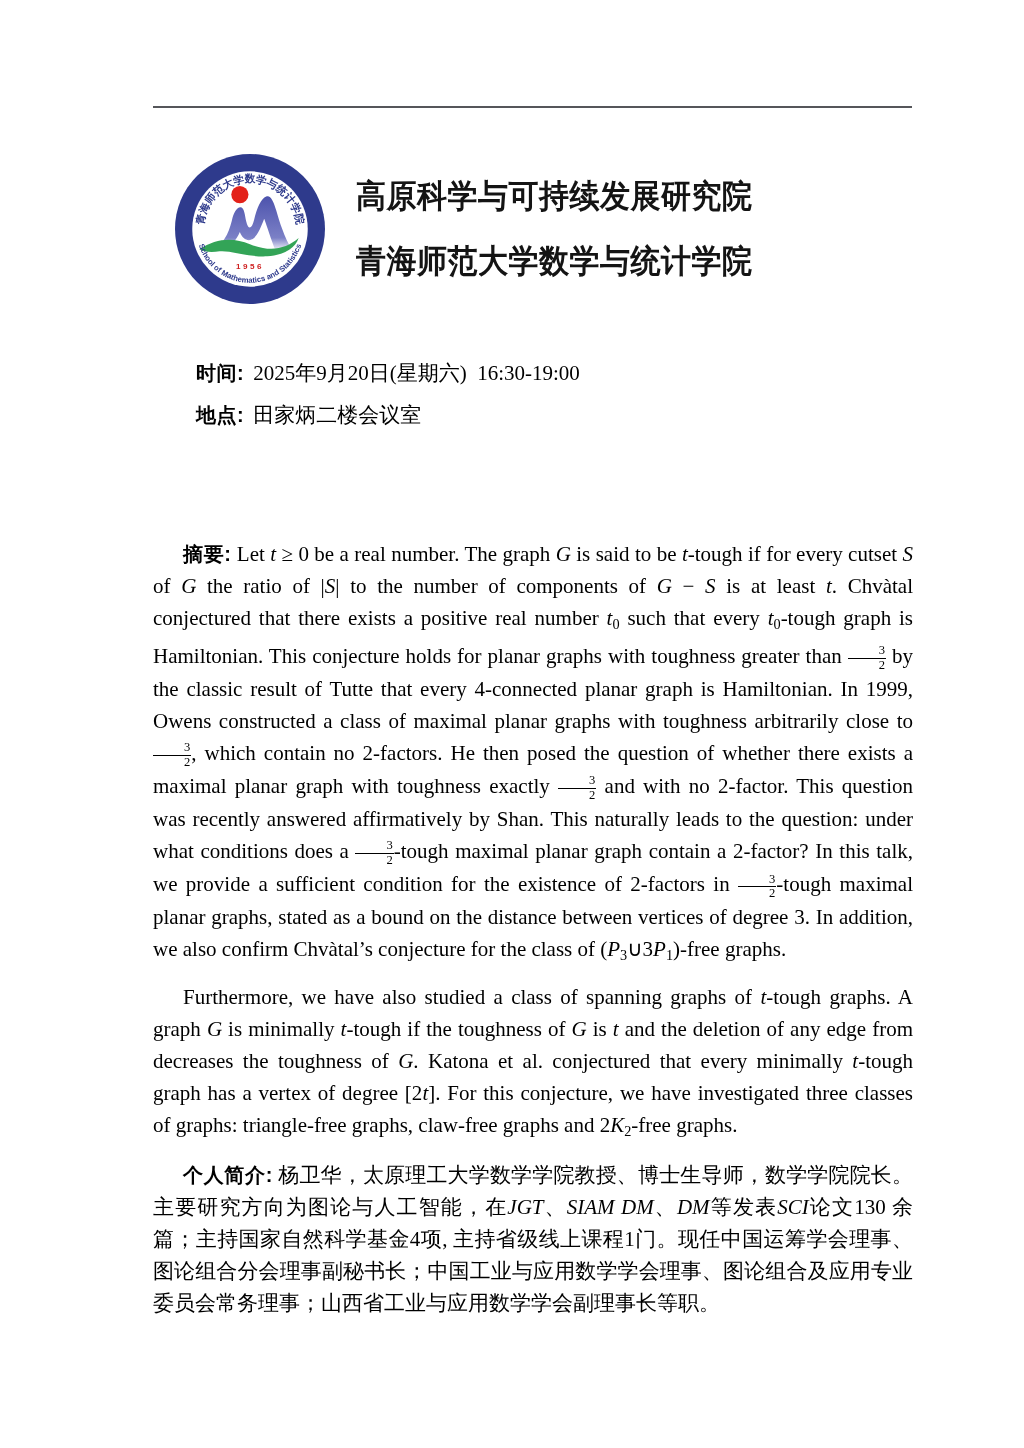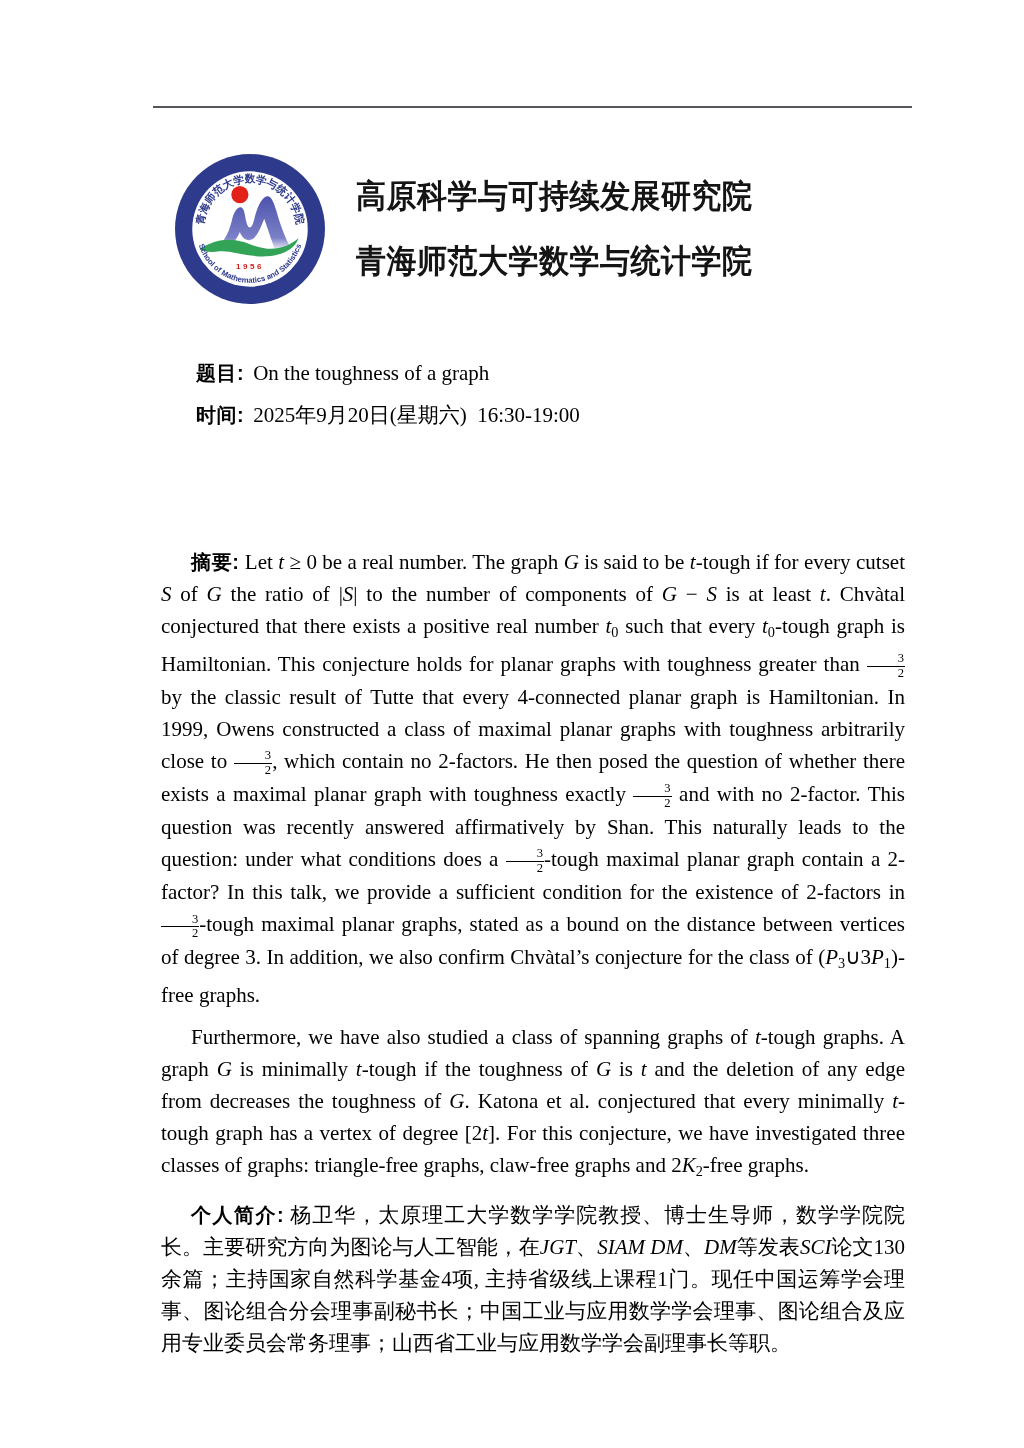--- a/index.html
+++ b/index.html
@@ -18,21 +18,21 @@
 
   
   .details { position:absolute; left:196px; top:362px; font-size:21px; line-height:22px; }
   .detail-row { height:42px; white-space:nowrap; }
   .zh-label { font-family:"Liberation Sans", sans-serif; font-weight:700; font-size:20px; letter-spacing:0.5px; }
   .detail-value { margin-left:9px; }
 
   
   .body-text { position:absolute; left:153px; top:538px; width:760px;
                font-size:21px; line-height:32px; text-align:justify; }
-  .body-text p { margin:8px; text-indent:30px; }
+  .body-text p { margin:0; text-indent:30px; }
   .body-text p + p { margin-top:10px; }
   .para-bio { margin-top:13px !important; }
 
   .i { font-style:italic; }
   .sub { font-size:0.68em; vertical-align:-0.25em; }
   .frac { display:inline-block; vertical-align:-0.5em; text-align:center;
           font-size:0.6em; line-height:1.1; font-style:normal; }
   .frac .num { display:block; border-bottom:1.3px solid #000; padding:0 1px; }
   .frac .den { display:block; }
 </style>
@@ -69,24 +69,24 @@
     <text font-family="Liberation Sans, sans-serif" font-size="7.6" font-weight="700" fill="#2e3a8c">
       <textPath href="#arcBottom" startOffset="50%" text-anchor="middle">School of Mathematics and Statistics</textPath>
     </text>
   </svg>
 
   <div class="org-line org-line-1">高原科学与可持续发展研究院</div>
   <div class="org-line org-line-2">青海师范大学数学与统计学院</div>
 
   <div class="details">
     <div class="detail-row">
-      <span class="zh-label">题目:</span><span class="detail-value">On the toughness of a graph</span>
+      <span class="zh-label">时间:</span><span class="detail-value">2025年9月20日(星期六) &nbsp;16:30-19:00</span>
     </div>
     <div class="detail-row">
-      <span class="zh-label">时间:</span><span class="detail-value">2025年9月20日(星期六) &nbsp;16:30-19:00</span>
+      <span class="zh-label">地点:</span><span class="detail-value">田家炳二楼会议室</span>
     </div>
   </div>
 
   <div class="body-text">
     <p><span class="zh-label">摘要:</span><span><span> Let </span><span class="i">t</span><span> ≥ 0 be a real number. The graph </span><span class="i">G</span><span> is said to be </span><span class="i">t</span><span>-tough if for every cutset </span><span class="i">S</span><span> of </span><span class="i">G</span><span> the ratio of |</span><span class="i">S</span><span>| to the number of components of </span><span class="i">G</span><span> − </span><span class="i">S</span><span> is at least </span><span class="i">t</span><span>. Chvàtal conjectured that there exists a positive real number </span><span class="i">t</span><span class="sub">0</span><span> such that every </span><span class="i">t</span><span class="sub">0</span><span>-tough graph is Hamiltonian. This conjecture holds for planar graphs with toughness greater than </span><span class="frac"><span class="num">3</span><span class="den">2</span></span><span> by the classic result of Tutte that every 4-connected planar graph is Hamiltonian. In 1999, Owens constructed a class of maximal planar graphs with toughness arbitrarily close to </span><span class="frac"><span class="num">3</span><span class="den">2</span></span><span>, which contain no 2-factors. He then posed the question of whether there exists a maximal planar graph with toughness exactly </span><span class="frac"><span class="num">3</span><span class="den">2</span></span><span> and with no 2-factor. This question was recently answered affirmatively by Shan. This naturally leads to the question: under what conditions does a </span><span class="frac"><span class="num">3</span><span class="den">2</span></span><span>-tough maximal planar graph contain a 2-factor? In this talk, we provide a sufficient condition for the existence of 2-factors in </span><span class="frac"><span class="num">3</span><span class="den">2</span></span><span>-tough maximal planar graphs, stated as a bound on the distance between vertices of degree 3. In addition, we also confirm Chvàtal’s conjecture for the class of (</span><span class="i">P</span><span class="sub">3</span><span>∪</span><span>3</span><span class="i">P</span><span class="sub">1</span><span>)-free graphs.</span></span></p>
     <p><span><span>Furthermore, we have also studied a class of spanning graphs of </span><span class="i">t</span><span>-tough graphs. A graph </span><span class="i">G</span><span> is minimally </span><span class="i">t</span><span>-tough if the toughness of </span><span class="i">G</span><span> is </span><span class="i">t</span><span> and the deletion of any edge from decreases the toughness of </span><span class="i">G</span><span>. Katona et al. conjectured that every minimally </span><span class="i">t</span><span>-tough graph has a vertex of degree [2</span><span class="i">t</span><span>]. For this conjecture, we have investigated three classes of graphs: triangle-free graphs, claw-free graphs and 2</span><span class="i">K</span><span class="sub">2</span><span>-free graphs.</span></span></p>
     <p class="para-bio"><span class="zh-label">个人简介:</span><span><span> 杨卫华，太原理工大学数学学院教授、博士生导师，数学学院院长。主要研究方向为图论与人工智能，在</span><span class="i">JGT</span><span>、</span><span class="i">SIAM DM</span><span>、</span><span class="i">DM</span><span>等发表</span><span class="i">SCI</span><span>论文130 余篇；主持国家自然科学基金4项, 主持省级线上课程1门。现任中国运筹学会理事、图论组合分会理事副秘书长；中国工业与应用数学学会理事、图论组合及应用专业委员会常务理事；山西省工业与应用数学学会副理事长等职。</span></span></p>
   </div>
 
 </div>

